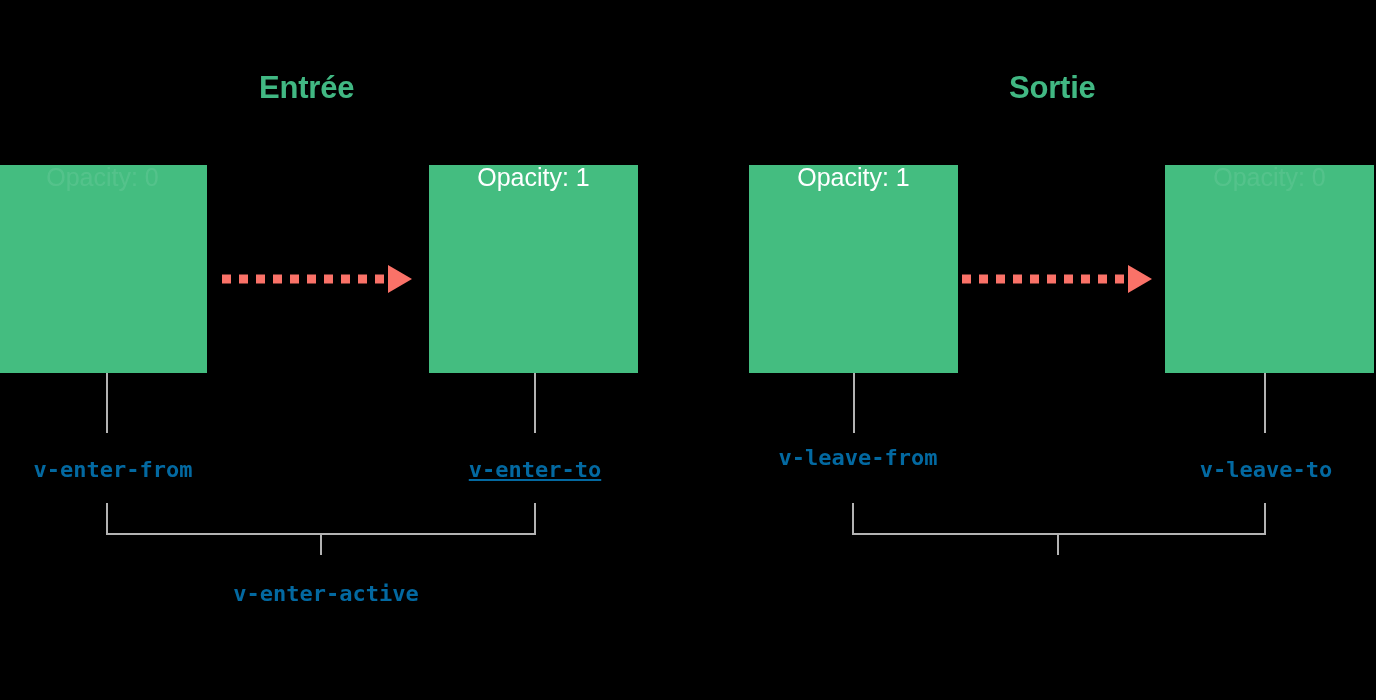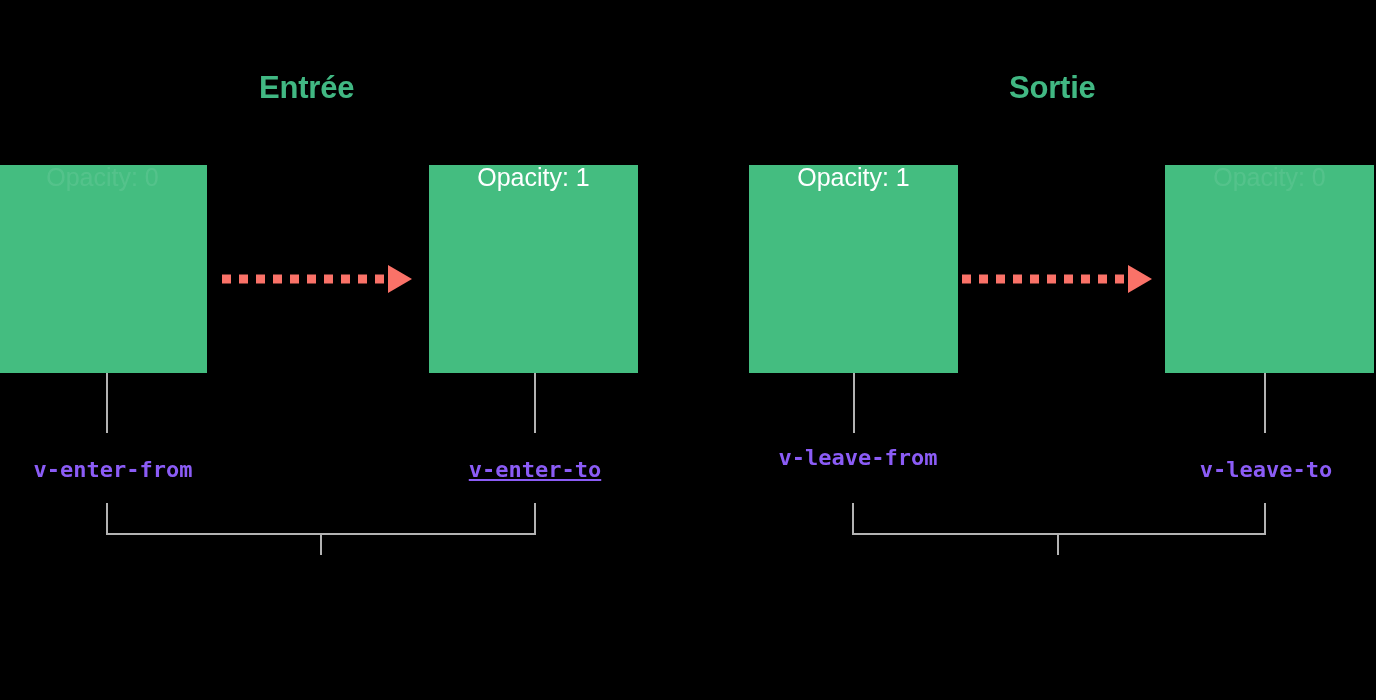--- a/index.html
+++ b/index.html
@@ -80,21 +80,21 @@
     background: #b3b3b3;
   }
 
   
   .class-label {
     position: absolute;
     font-family: "DejaVu Sans Mono", "Liberation Mono", monospace;
     font-size: 22px;
     font-weight: bold;
     line-height: 1;
-    color: #8b5cf6;
+    color: #0369a1;
     white-space: nowrap;
   }
   .class-label.anchor-center { transform: translateX(-50%); }
 
   
   .bracket {
     position: absolute;
     height: 32px;
     border-left: 2px solid #b3b3b3;
     border-right: 2px solid #b3b3b3;
@@ -131,20 +131,21 @@
   </div>
 
   <div class="stem" style="left:106px; top:373px; height:60px;"></div>
   <div class="stem" style="left:534px; top:373px; height:60px;"></div>
 
   <div class="class-label anchor-center" style="left:113px; top:459px;">v-enter-from</div>
   <div class="class-label anchor-center" style="left:535px; top:459px;text-decoration:underline;">v-enter-to</div>
 
   <div class="bracket" style="left:106px; top:503px; width:430px;"></div>
   <div class="bracket-tick" style="left:320px; top:533px;"></div>
+  <div class="class-label anchor-center" style="left:326px; top:583px;">v-enter-active</div>
 
   <div class="section-title leave">Sortie</div>
 
   <div class="state-box box-3">
     <span class="box-label">Opacity: 1</span>
   </div>
 
   <div class="state-box box-4 faded">
     <span class="box-label">Opacity: 0</span>
   </div>

